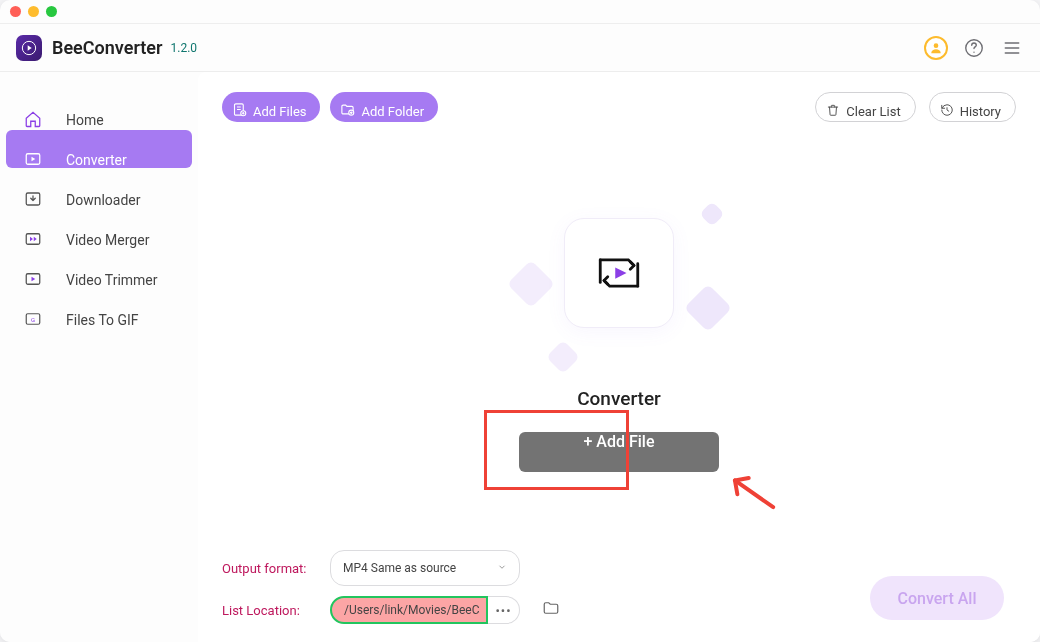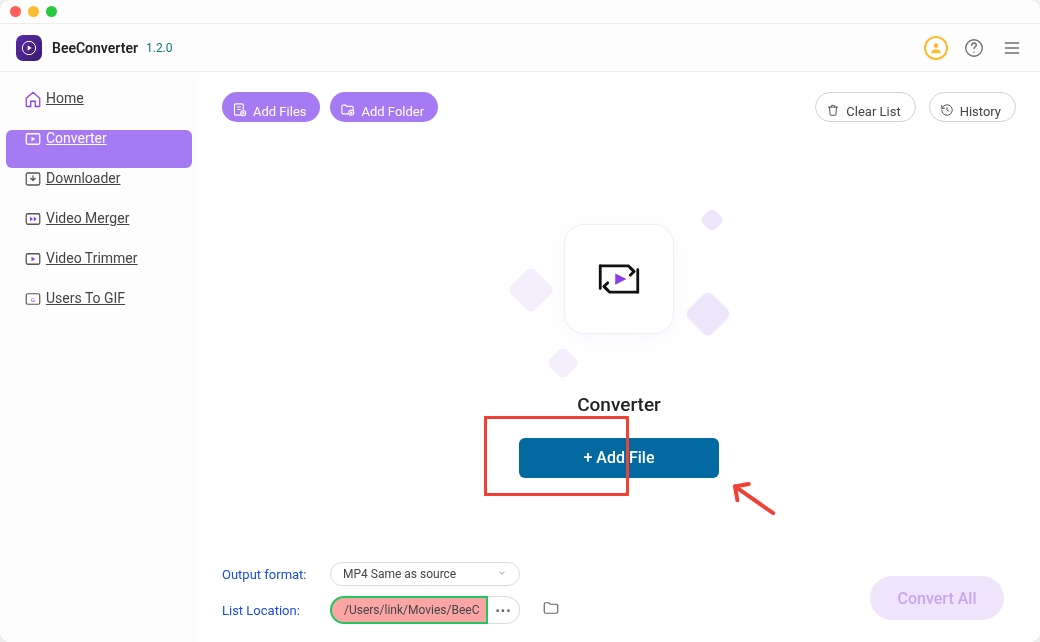--- a/index.html
+++ b/index.html
@@ -7,30 +7,30 @@
     
     .titlebar { height: 24px; background: #fdfdfd; display: flex; align-items: center; padding-left: 10px; gap: 7px; border-top-left-radius: 10px; border-top-right-radius: 10px; border-bottom: 1px solid #eee; }
     .traffic-light { width: 11px; height: 11px; border-radius: 50%; }
     .tl-red { background: #ff5f57; }
     .tl-yellow { background: #febc2e; }
     .tl-green { background: #28c840; }
     
     .header { height: 48px; background: #fdfdfd; display: flex; align-items: center; padding: 0 16px; border-bottom: 1px solid #ededed; }
     .logo { width: 26px; height: 26px; border-radius: 7px; background: linear-gradient(135deg, #5a2ba8, #3a1a6f); display: flex; align-items: center; justify-content: center; margin-right: 10px; }
     .logo svg { width: 16px; height: 16px; }
-    .app-title { font-size: 14px; font-weight: 600; color: #222; margin-right: 8px; }
+    .app-title { font-size: 18px; font-weight: 600; color: #222; margin-right: 8px; }
     .app-version { font-size: 12px; color: #0f766e; }
     .header-right { margin-left: auto; display: flex; align-items: center; gap: 14px; }
     .avatar-btn { width: 24px; height: 24px; border-radius: 50%; background: #fff; border: 2px solid #fdbb2d; display: flex; align-items: center; justify-content: center; }
     .help-btn, .menu-btn { width: 24px; height: 24px; display: flex; align-items: center; justify-content: center; color: #6e6e73; cursor: pointer; }
     
     .container { display: flex; height: calc(642px - 24px - 48px); }
     
     .sidebar { width: 198px; background: #fdfdfd; padding-top: 18px; }
-    .sidebar-item { height: 38px; display: flex; align-items: flex-start; padding-left: 18px; margin: 0 6px 2px 6px; border-radius: 6px; font-size: 14px; color: #444; cursor: pointer; gap: 4px; text-decoration: underline; }
+    .sidebar-item { height: 38px; display: flex; align-items: flex-end; padding-left: 18px; margin: 0 6px 2px 6px; border-radius: 6px; font-size: 14px; color: #444; cursor: pointer; gap: 24px; }
     .sidebar-item.active { background: #a67af2; color: #fff; }
     .sidebar-icon { width: 18px; height: 18px; display: flex; align-items: center; justify-content: center; flex-shrink: 0; }
     
     .main { flex: 1; background: #fdfdfd; margin: 0 0 0 0; border-radius: 0; display: flex; flex-direction: column; padding: 0; }
     .main-inner { flex:1; background:#fff; border-radius:8px 0 0 0; margin:0; position: relative; display:flex; flex-direction:column; }
     
     .toolbar { display: flex; align-items: center; padding: 20px 24px 8px 24px; gap: 10px; }
     .pill-btn { height: 30px; padding: 8px 14px 0 10px; border-radius: 15px; display: inline-flex; align-items: center; gap: 6px; font-size: 13px; cursor: pointer; border: none; }
     .pill-primary { background: #a67af2; color: #fff; }
     .pill-outline { background: #fff; color: #444; border: 1px solid #d2d2d5; }
@@ -39,29 +39,29 @@
     .dropzone { flex: 1; display: flex; flex-direction: column; align-items: center; justify-content: center; position: relative; }
     .hexgroup { position: relative; width: 220px; height: 170px; margin-bottom: 18px; }
     .hex { position: absolute; width: 26px; height: 26px; background: #ece3fb; transform: rotate(45deg); border-radius: 6px; }
     .hex.h1 { left: 5px; top: 68px; width: 34px; height: 34px; background:#f3edfc; }
     .hex.h2 { right: 8px; top: 6px; width: 18px; height:18px; background:#eee7fb; }
     .hex.h3 { right: 4px; top: 92px; width: 34px; height: 34px; background:#eee7fb; }
     .hex.h4 { left: 42px; bottom: 0px; width: 24px; height:24px; background:#f3edfc; }
     .hex-main { position: absolute; left: 50%; top: 44%; transform: translate(-50%, -50%); width: 110px; height: 110px; background: #fff; border: 1px solid #f0ecf8; border-radius: 20px; display:flex; align-items:center; justify-content:center; box-shadow: 0 4px 20px rgba(140,100,230,0.06); }
     .convert-icon { width: 60px; height: 60px; position: relative; }
     .dropzone-title { font-size: 19px; font-weight: 500; color: #222; margin-bottom: 22px; }
-    .addfile-btn { width: 200px; height: 40px; background: #0369a1; color: #fff; border: none; border-radius: 6px; font-size: 16px; font-weight: 500; cursor: pointer; display:flex; align-items:center; justify-content:center; gap:6px; }
+    .addfile-btn { width: 200px; height: 40px; background: #737373; color: #fff; border: none; border-radius: 6px; font-size: 16px; font-weight: 500; cursor: pointer; display:flex; justify-content:center; gap:6px; }
     .addfile-wrap { position: relative; }
     .annotation-box { position: absolute; left: -35px; top: -22px; width: 145px; height: 80px; border: 3px solid #ef4136; pointer-events:none; }
     .annotation-arrow { position:absolute; right: -56px; bottom: -44px; color:#ef4136; transform: rotate(-10deg); }
     
     .footer { padding: 10px 24px 18px 24px; display:flex; flex-direction: column; gap:10px; position:relative; }
     .footer-row { display: flex; align-items: center; gap: 12px; }
-    .footer-label { width: 96px; font-size: 13px; color: #1d4ed8; }
-    .footer-select { width: 190px; height: 24px; border: 1px solid #dcdcdf; border-radius: 14px; background:#fff; padding: 0 12px; font-size: 12px; color:#444; display:flex; align-items:center; justify-content:space-between; cursor:pointer; }
+    .footer-label { width: 96px; font-size: 13px; color: #be185d; }
+    .footer-select { width: 190px; height: 36px; border: 1px solid #dcdcdf; border-radius: 14px; background:#fff; padding: 0 12px; font-size: 12px; color:#444; display:flex; align-items:center; justify-content:space-between; cursor:pointer; }
     .footer-input { width: 158px; height: 28px; border: 2px solid #22c55e; border-radius: 14px 0 0 14px; background:#fca5a5; padding: 0 12px; font-size: 12px; color:#444; display:flex; align-items:center; overflow:hidden; white-space:nowrap; }
     .footer-more { width: 32px; height:28px; border:1px solid #dcdcdf; border-left:0; border-radius: 0 14px 14px 0; display:flex;align-items:center;justify-content:center; cursor:pointer; background:#fff; color:#666; font-size:13px; letter-spacing:1px; }
     .folder-icon { margin-left: 10px; cursor:pointer; color:#666; }
     
     .convert-all { position:absolute; right: 36px; bottom: 22px; width: 134px; height: 44px; border-radius: 22px; background: #f0e4fc; color: #c9a5ef; font-size: 16px; font-weight: 500; border:none; display:flex; align-items:center; justify-content:center; }
     
   </style>
 </head>
 <body>
 
@@ -150,21 +150,21 @@
       </span>
       <span>Video Trimmer</span>
     </div>
     <div class="sidebar-item">
       <span class="sidebar-icon">
         <svg width="18" height="18" viewBox="0 0 24 24" fill="none" stroke="#555" stroke-width="1.6">
             <rect x="3" y="5" width="18" height="14" rx="2"></rect>
             <text x="12" y="16" text-anchor="middle" font-size="8" fill="#8b3fe6" stroke="none" font-family="sans-serif">G</text>
           </svg>
       </span>
-      <span>Users To GIF</span>
+      <span>Files To GIF</span>
     </div>
   </div>
 
   <div class="main">
     <div class="main-inner">
       <div class="toolbar">
         <button class="pill-btn pill-primary">
           <span>
             <svg width="15" height="15" viewBox="0 0 24 24" fill="none" stroke="#fff" stroke-width="1.8">
                 <rect x="4" y="3" width="14" height="18" rx="2"></rect>

